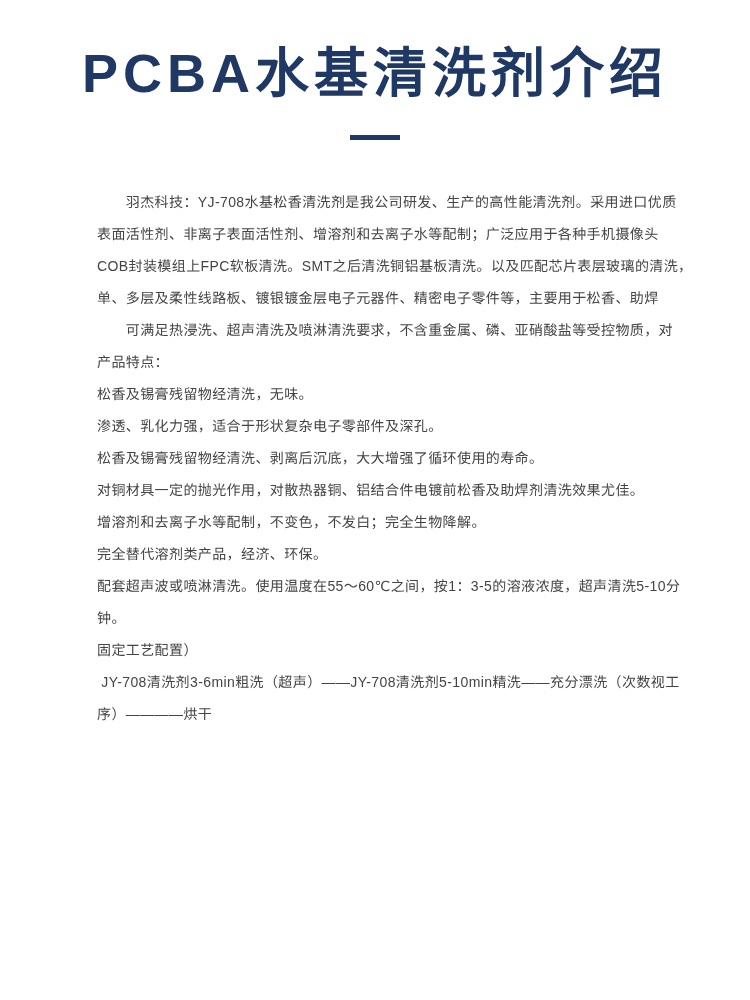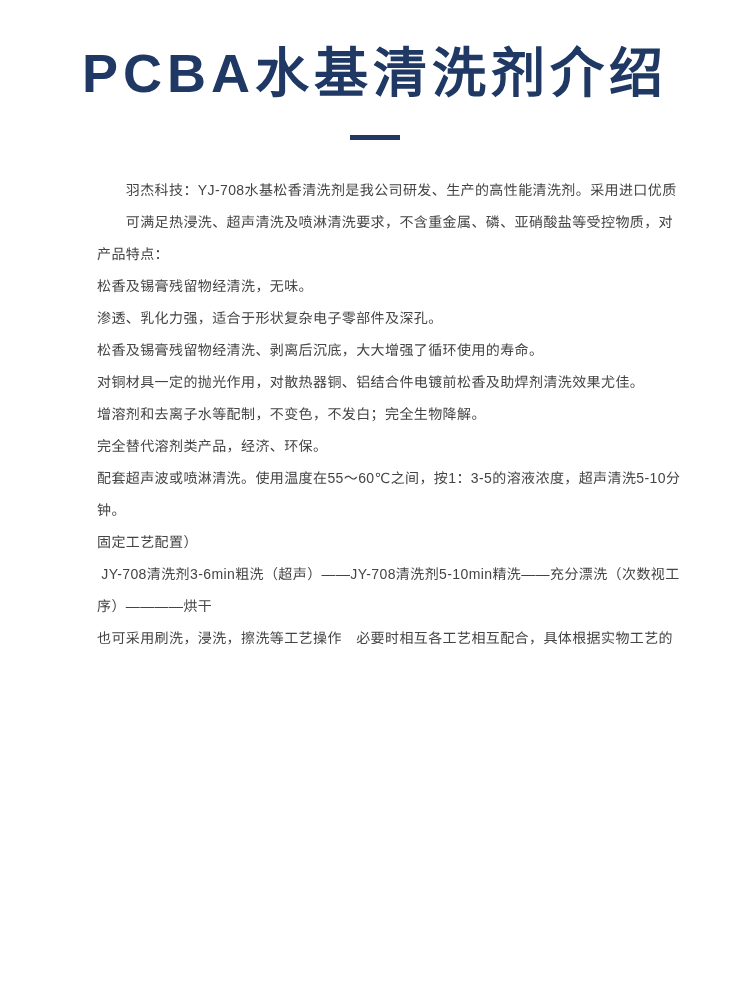--- a/index.html
+++ b/index.html
@@ -29,21 +29,21 @@
   }
   .title-dash {
     height: 56px;
     line-height: 56px;
     text-align: center;
     font-size: 50px;
     font-weight: 700;
     color: #1f3864;
   }
   .body-text {
-    margin: 12px 0 0 97px;
+    margin: 24px 0 0 97px;
     width: 570px;
     color: #444444;
     font-size: 14px;
     letter-spacing: 0.4px;
   }
   .line {
     height: 32px;
     line-height: 32px;
     white-space: pre;
   }
@@ -52,29 +52,31 @@
 <body>
 
 <div class="page">
 
   <h1 class="doc-title">PCBA水基清洗剂介绍</h1>
 
   <div class="title-dash">—</div>
 
   <div class="body-text">
     <div class="line">　　羽杰科技：YJ-708水基松香清洗剂是我公司研发、生产的高性能清洗剂。采用进口优质</div>
+    <div class="line">表面活性剂、非离子表面活性剂、增溶剂和去离子水等配制；广泛应用于各种手机摄像头</div>
+    <div class="line">COB封装模组上FPC软板清洗。SMT之后清洗铜铝基板清洗。以及匹配芯片表层玻璃的清洗，</div>
+    <div class="line">单、多层及柔性线路板、镀银镀金层电子元器件、精密电子零件等，主要用于松香、助焊</div>
     <div class="line">　　可满足热浸洗、超声清洗及喷淋清洗要求，不含重金属、磷、亚硝酸盐等受控物质，对</div>
     <div class="line">产品特点：</div>
     <div class="line">松香及锡膏残留物经清洗，无味。</div>
     <div class="line">渗透、乳化力强，适合于形状复杂电子零部件及深孔。</div>
     <div class="line">松香及锡膏残留物经清洗、剥离后沉底，大大增强了循环使用的寿命。</div>
     <div class="line">对铜材具一定的抛光作用，对散热器铜、铝结合件电镀前松香及助焊剂清洗效果尤佳。</div>
     <div class="line">增溶剂和去离子水等配制，不变色，不发白；完全生物降解。</div>
     <div class="line">完全替代溶剂类产品，经济、环保。</div>
     <div class="line">配套超声波或喷淋清洗。使用温度在55～60℃之间，按1：3-5的溶液浓度，超声清洗5-10分</div>
     <div class="line">钟。</div>
     <div class="line">固定工艺配置）</div>
     <div class="line"> JY-708清洗剂3-6min粗洗（超声）——JY-708清洗剂5-10min精洗——充分漂洗（次数视工</div>
     <div class="line">序）————烘干</div>
-    <div class="line">也可采用刷洗，浸洗，擦洗等工艺操作　必要时相互各工艺相互配合，具体根据实物工艺的</div>
   </div>
 
 </div>
 
 </body></html>

